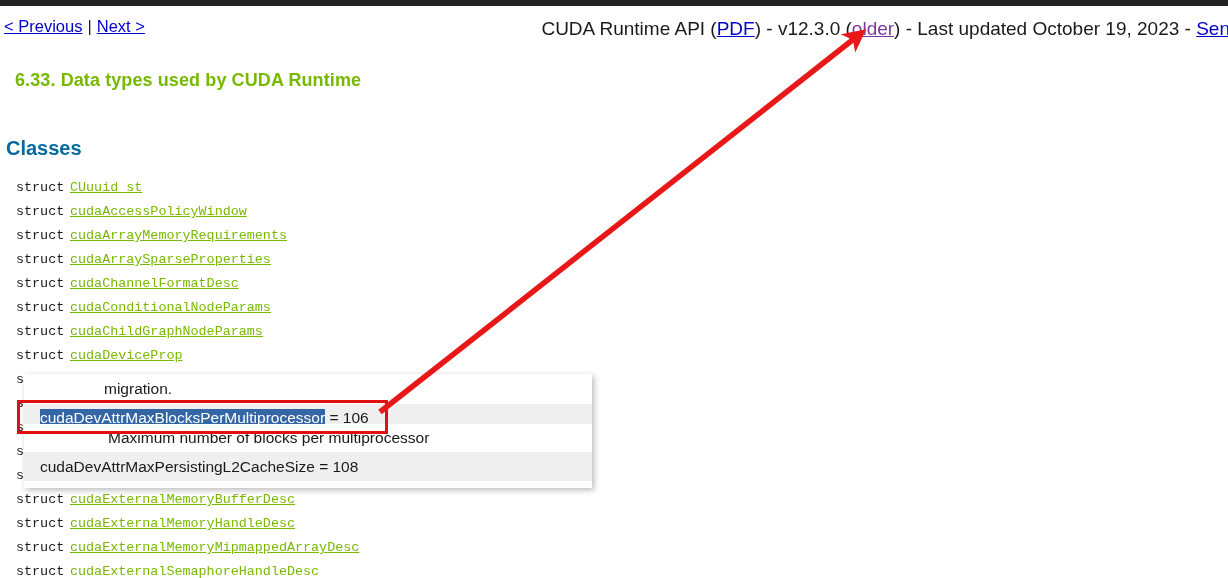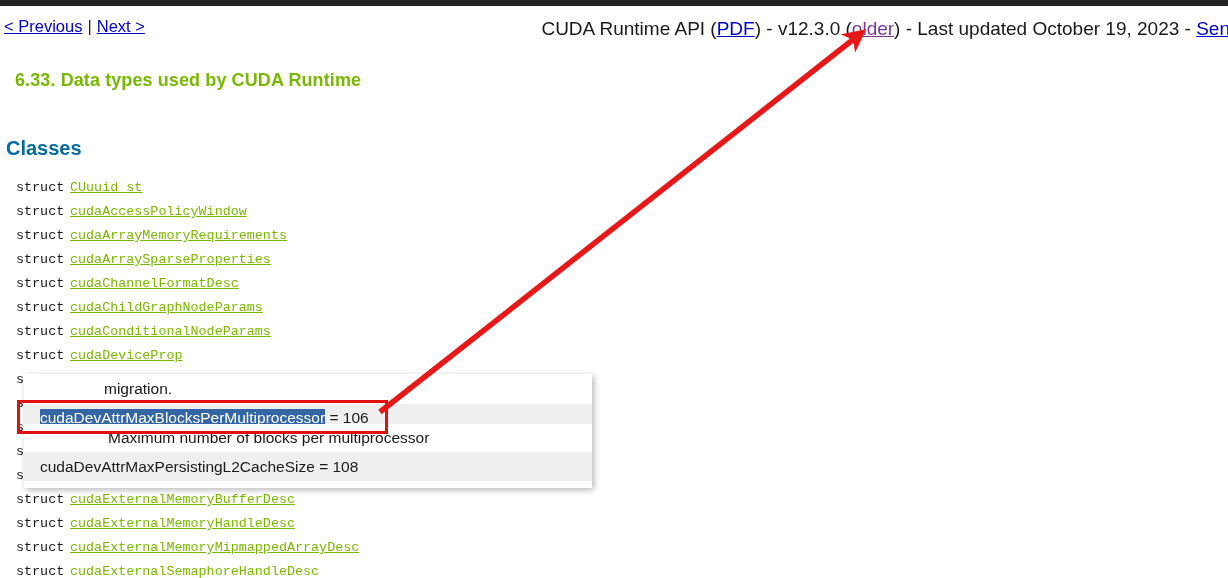--- a/index.html
+++ b/index.html
@@ -205,22 +205,22 @@
 
 <div id="page-title">6.33. Data types used by CUDA Runtime</div>
 <div id="classes-heading">Classes</div>
 
 <div id="struct-list">
   <div class="struct-row"><span class="struct-kw">struct</span><a class="struct-link">CUuuid_st</a></div>
   <div class="struct-row"><span class="struct-kw">struct</span><a class="struct-link">cudaAccessPolicyWindow</a></div>
   <div class="struct-row"><span class="struct-kw">struct</span><a class="struct-link">cudaArrayMemoryRequirements</a></div>
   <div class="struct-row"><span class="struct-kw">struct</span><a class="struct-link">cudaArraySparseProperties</a></div>
   <div class="struct-row"><span class="struct-kw">struct</span><a class="struct-link">cudaChannelFormatDesc</a></div>
+  <div class="struct-row"><span class="struct-kw">struct</span><a class="struct-link">cudaConditionalNodeParams</a></div>
   <div class="struct-row"><span class="struct-kw">struct</span><a class="struct-link">cudaChildGraphNodeParams</a></div>
-  <div class="struct-row"><span class="struct-kw">struct</span><a class="struct-link">cudaConditionalNodeParams</a></div>
   <div class="struct-row"><span class="struct-kw">struct</span><a class="struct-link">cudaDeviceProp</a></div>
   <div class="struct-row"><span class="struct-kw">struct</span><a class="struct-link">cudaEglFrame</a></div>
   <div class="struct-row"><span class="struct-kw">struct</span><a class="struct-link">cudaEglPlaneDesc</a></div>
   <div class="struct-row"><span class="struct-kw">struct</span><a class="struct-link">cudaEventRecordNodeParams</a></div>
   <div class="struct-row"><span class="struct-kw">struct</span><a class="struct-link">cudaEventWaitNodeParams</a></div>
   <div class="struct-row"><span class="struct-kw">struct</span><a class="struct-link">cudaExtent</a></div>
   <div class="struct-row"><span class="struct-kw">struct</span><a class="struct-link">cudaExternalMemoryBufferDesc</a></div>
   <div class="struct-row"><span class="struct-kw">struct</span><a class="struct-link">cudaExternalMemoryHandleDesc</a></div>
   <div class="struct-row"><span class="struct-kw">struct</span><a class="struct-link">cudaExternalMemoryMipmappedArrayDesc</a></div>
   <div class="struct-row"><span class="struct-kw">struct</span><a class="struct-link no-underline">cudaExternalSemaphoreHandleDesc</a></div>

